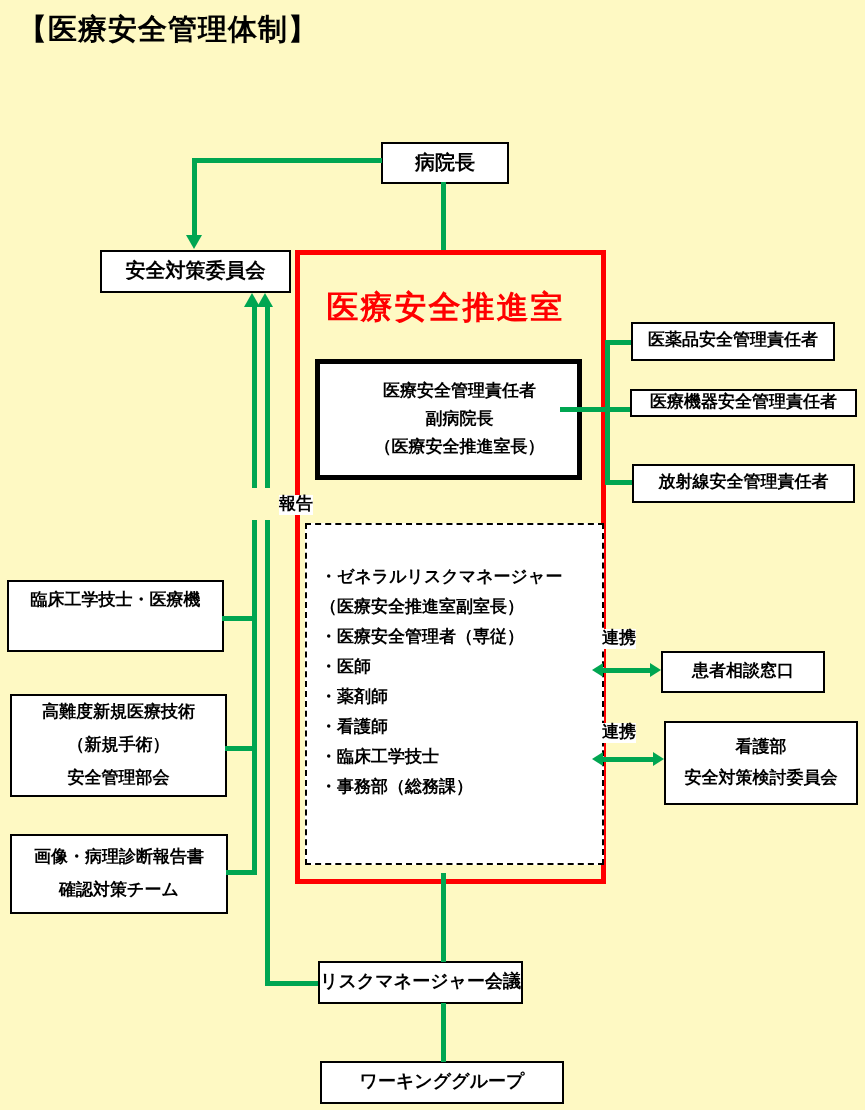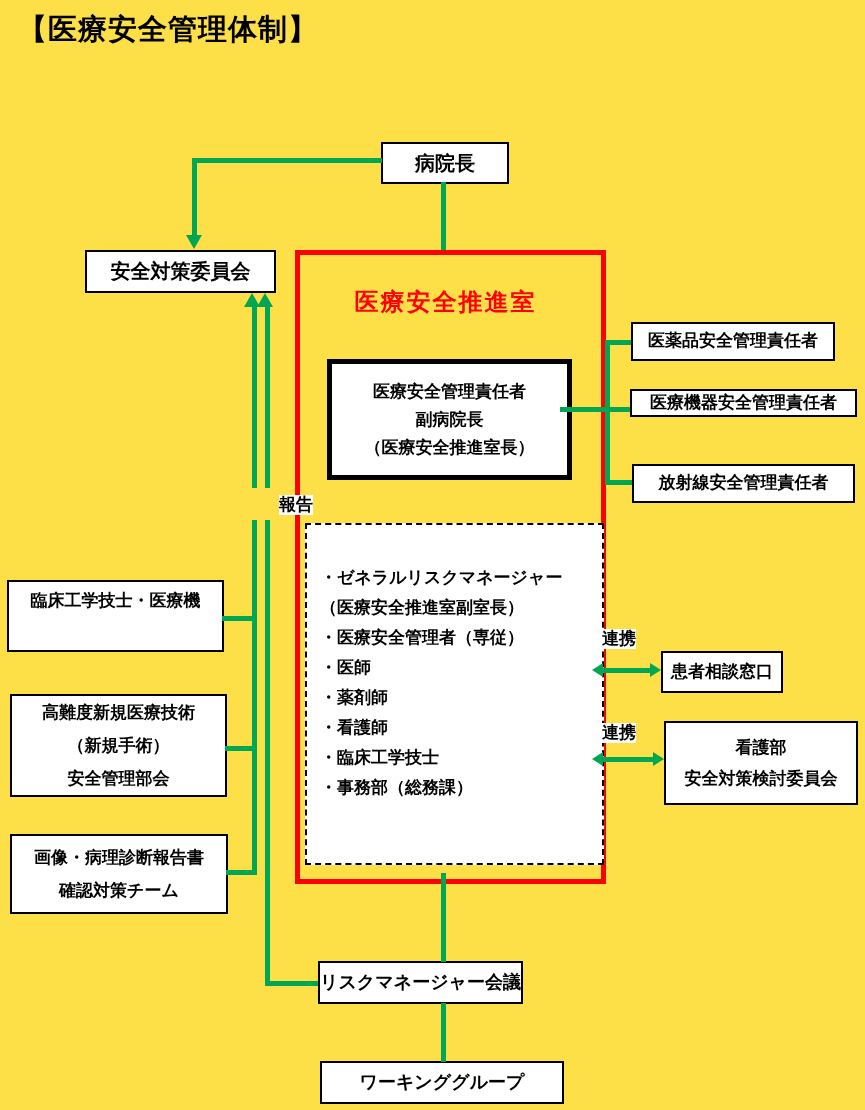--- a/index.html
+++ b/index.html
@@ -2,40 +2,40 @@
 <html><head>
 <meta charset="utf-8">
 <style>
   :root{
     --green:#00A651;
     --red:#FF0000;
     --ink:#000;
   }
   html,body{margin:0;padding:0;background:#fff;}
   #canvas{
-    position:relative;width:865px;height:1110px;background:#fde047;overflow:hidden;
-    font-family:Liberation Serif, serif;
+    position:relative;width:865px;height:1110px;background:#fef9c3;overflow:hidden;
+    font-family:Liberation Mono, monospace;
     font-weight:bold;color:var(--ink);
   }
   .box{
     position:absolute;box-sizing:border-box;
     border:2px solid #000;background:#fff;
     display:flex;align-items:center;justify-content:center;
     text-align:center;font-size:17px;line-height:1.45;z-index:2;
   }
   .box.col{flex-direction:column;}
   .title{
     position:absolute;left:18px;top:10px;font-size:29px;letter-spacing:1px;z-index:2;
   }
   .redbox{
     position:absolute;border:5px solid var(--red);background:transparent;z-index:1;
   }
   .red-title{
     position:absolute;left:295px;top:286px;width:301px;text-align:center;
-    color:var(--red);font-size:24px;letter-spacing:2px;z-index:2;
+    color:var(--red);font-size:32px;letter-spacing:2px;z-index:2;
   }
   .blackbox{
     position:absolute;border:5px solid #000;background:#fff;z-index:2;
     display:flex;flex-direction:column;align-items:center;justify-content:center;
     text-align:center;font-size:17px;line-height:28px;
   }
   .dashedbox{
     position:absolute;border:2px dashed #000;background:#fff;z-index:2;
     font-size:17px;line-height:30px;padding:38px 0 0 13px;text-align:left;
   }
@@ -91,47 +91,47 @@
 
   <div class="line" style="left:441px;top:873px;width:5px;height:89px;"></div>
   <div class="line" style="left:441px;top:1003px;width:5px;height:59px;"></div>
 
   <div class="lbl" style="left:245px;top:495px;margin-left:34px;">報告</div>
   <div class="lbl" style="left:602px;top:629px;">連携</div>
   <div class="lbl" style="left:602px;top:723px;">連携</div>
 
   <div class="box fs20" style="left:381px;top:142px;width:128px;height:42px;">病院長</div>
 
-  <div class="box fs20" style="left:85px;top:250px;width:191px;height:43px;">安全対策委員会</div>
+  <div class="box fs20" style="left:100px;top:250px;width:191px;height:43px;">安全対策委員会</div>
 
   <div class="redbox" style="left:295px;top:250px;width:301px;height:624px;"></div>
   <div class="red-title">医療安全推進室</div>
 
-  <div class="blackbox" style="left:327px;top:359px;width:235px;height:111px;">
+  <div class="blackbox" style="left:315px;top:359px;width:235px;height:111px;padding-left:22px;">
     <div>医療安全管理責任者</div>
     <div>副病院長</div>
     <div>（医療安全推進室長）</div>
   </div>
 
   <div class="dashedbox" style="left:305px;top:523px;width:282px;height:300px;">
     <div>・ゼネラルリスクマネージャー</div>
     <div>（医療安全推進室副室長）</div>
     <div>・医療安全管理者（専従）</div>
     <div>・医師</div>
     <div>・薬剤師</div>
     <div>・看護師</div>
     <div>・臨床工学技士</div>
     <div>・事務部（総務課）</div>
   </div>
 
   <div class="box" style="left:631px;top:322px;width:204px;height:39px;">医薬品安全管理責任者</div>
   <div class="box" style="left:630px;top:389px;width:227px;height:28px;text-align:right;">医療機器安全管理責任者</div>
   <div class="box" style="left:632px;top:464px;width:223px;height:39px;">放射線安全管理責任者</div>
 
-  <div class="box" style="left:661px;top:651px;width:122px;height:42px;">患者相談窓口</div>
+  <div class="box" style="left:661px;top:651px;width:164px;height:42px;">患者相談窓口</div>
   <div class="box col" style="left:664px;top:721px;width:194px;height:84px;line-height:31px;">
     <div>看護部</div>
     <div>安全対策検討委員会</div>
   </div>
 
   <div class="box top-align" style="left:7px;top:580px;width:217px;height:72px;">臨床工学技士・医療機</div>
 
   <div class="box col" style="left:10px;top:694px;width:217px;height:103px;line-height:33px;">
     <div>高難度新規医療技術</div>
     <div>（新規手術）</div>

